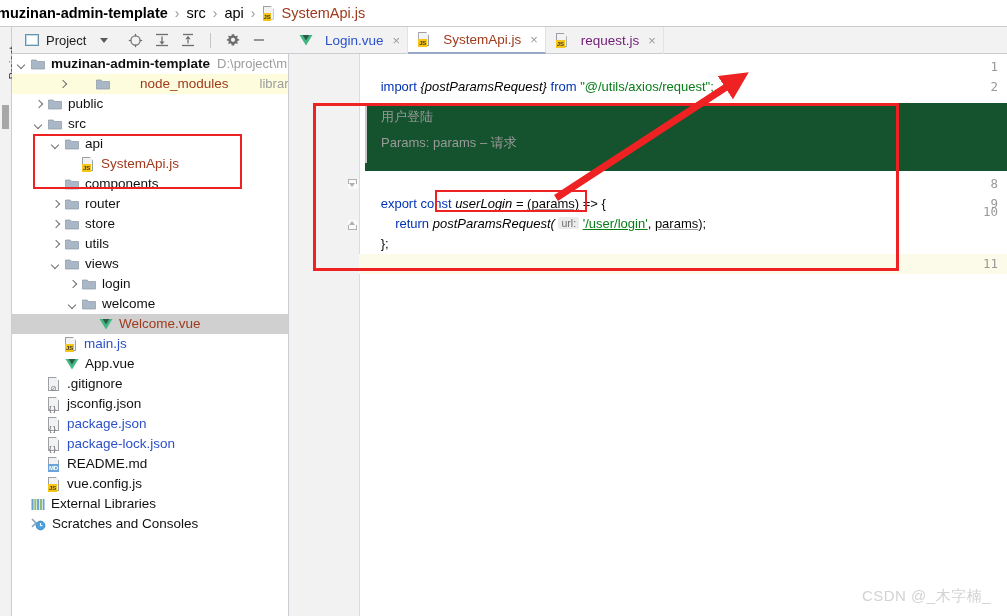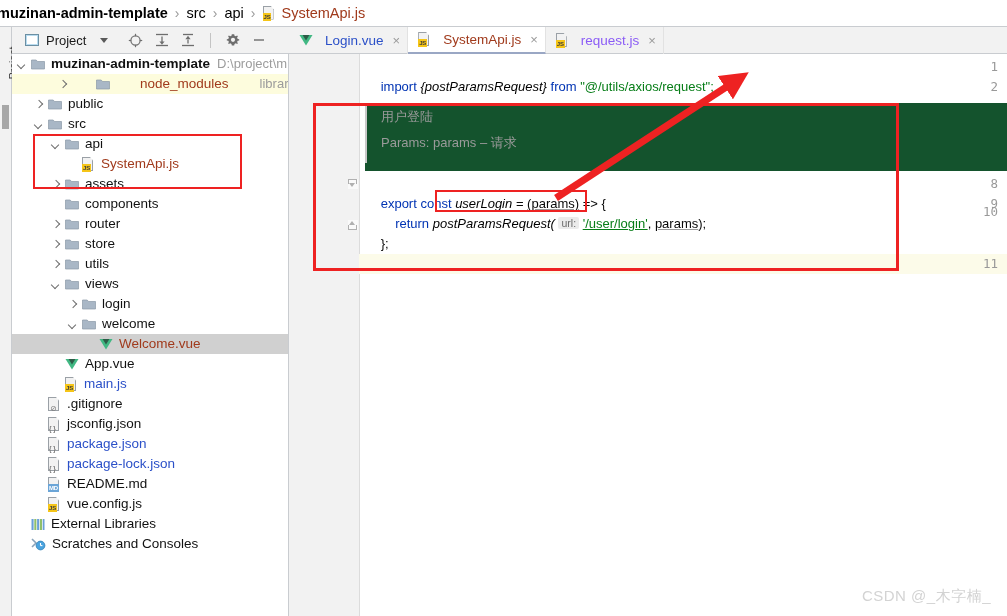--- a/index.html
+++ b/index.html
@@ -133,21 +133,21 @@
     box-sizing:border-box;font-size:13.5px;cursor:default;
     border-right:1px solid #e2e2e2;
   }
   .etab.active{background:#ffffff;border-bottom:2px solid #9aa7c4;}
   .etab .tname{margin-left:12px;}
   .etab .tclose{
     margin-left:9px;color:#9a9a9a;font-size:13px;line-height:13px;
   }
   .tab-vue{color:#2b50c8;}
   .tab-js{color:#a03a1c;}
-  .tab-js2{color:#8b5cf6;}
+  .tab-js2{color:#701a75;}
 
   
   .editor{
     position:absolute;left:289px;top:54px;width:718px;height:562px;
     background:#ffffff;box-sizing:border-box;overflow:hidden;
   }
   .gutter{
     position:absolute;left:0;top:0;width:57px;height:562px;background:#f2f2f2;
   }
   .foldstrip{
@@ -350,28 +350,20 @@
           <span class="tlabel c-dark">api</span>
         </div>
         <div class="trow">
           <span style="display:inline-block;width:56px;flex:0 0 auto;"></span>
           <span class="tarrow"></span>
           <span class="tico"><span class="icon ico-js"></span></span>
           <span class="tlabel c-orange">SystemApi.js</span>
         </div>
         <div class="trow">
           <span style="display:inline-block;width:39px;flex:0 0 auto;"></span>
-          <span class="tarrow right"></span>
-          <span class="tico"><span class="icon ico-folder"><svg width="14" height="12" viewBox="0 0 14 12">
-                <path d="M0.5 2 L0.5 11 L13.5 11 L13.5 3.5 L6.5 3.5 L5.2 2 Z" fill="#a9b7c6" stroke="#8b99a8" stroke-width="0.7"></path>
-              </svg></span></span>
-          <span class="tlabel c-dark">assets</span>
-        </div>
-        <div class="trow">
-          <span style="display:inline-block;width:39px;flex:0 0 auto;"></span>
           <span class="tarrow"></span>
           <span class="tico"><span class="icon ico-folder"><svg width="14" height="12" viewBox="0 0 14 12">
                 <path d="M0.5 2 L0.5 11 L13.5 11 L13.5 3.5 L6.5 3.5 L5.2 2 Z" fill="#a9b7c6" stroke="#8b99a8" stroke-width="0.7"></path>
               </svg></span></span>
           <span class="tlabel c-dark">components</span>
         </div>
         <div class="trow">
           <span style="display:inline-block;width:39px;flex:0 0 auto;"></span>
           <span class="tarrow right"></span>
           <span class="tico"><span class="icon ico-folder"><svg width="14" height="12" viewBox="0 0 14 12">
@@ -424,31 +416,31 @@
           <span class="tarrow"></span>
           <span class="tico"><span class="icon ico-vue"><svg width="14" height="12" viewBox="0 0 14 12">
                 <polygon points="0.5,1 13.5,1 7,11.5" fill="#41b883"></polygon>
                 <polygon points="3.6,1 10.4,1 7,6.6" fill="#2c5c47"></polygon>
               </svg></span></span>
           <span class="tlabel c-orange">Welcome.vue</span>
         </div>
         <div class="trow">
           <span style="display:inline-block;width:39px;flex:0 0 auto;"></span>
           <span class="tarrow"></span>
+          <span class="tico"><span class="icon ico-js"></span></span>
+          <span class="tlabel c-blue">main.js</span>
+        </div>
+        <div class="trow">
+          <span style="display:inline-block;width:39px;flex:0 0 auto;"></span>
+          <span class="tarrow"></span>
           <span class="tico"><span class="icon ico-vue"><svg width="14" height="12" viewBox="0 0 14 12">
                 <polygon points="0.5,1 13.5,1 7,11.5" fill="#41b883"></polygon>
                 <polygon points="3.6,1 10.4,1 7,6.6" fill="#2c5c47"></polygon>
               </svg></span></span>
           <span class="tlabel c-dark">App.vue</span>
-        </div>
-        <div class="trow">
-          <span style="display:inline-block;width:39px;flex:0 0 auto;"></span>
-          <span class="tarrow"></span>
-          <span class="tico"><span class="icon ico-js"></span></span>
-          <span class="tlabel c-blue">main.js</span>
         </div>
         <div class="trow">
           <span style="display:inline-block;width:22px;flex:0 0 auto;"></span>
           <span class="tarrow"></span>
           <span class="tico"><span class="icon ico-git"></span></span>
           <span class="tlabel c-dark">.gitignore</span>
         </div>
         <div class="trow">
           <span style="display:inline-block;width:22px;flex:0 0 auto;"></span>
           <span class="tarrow"></span>

